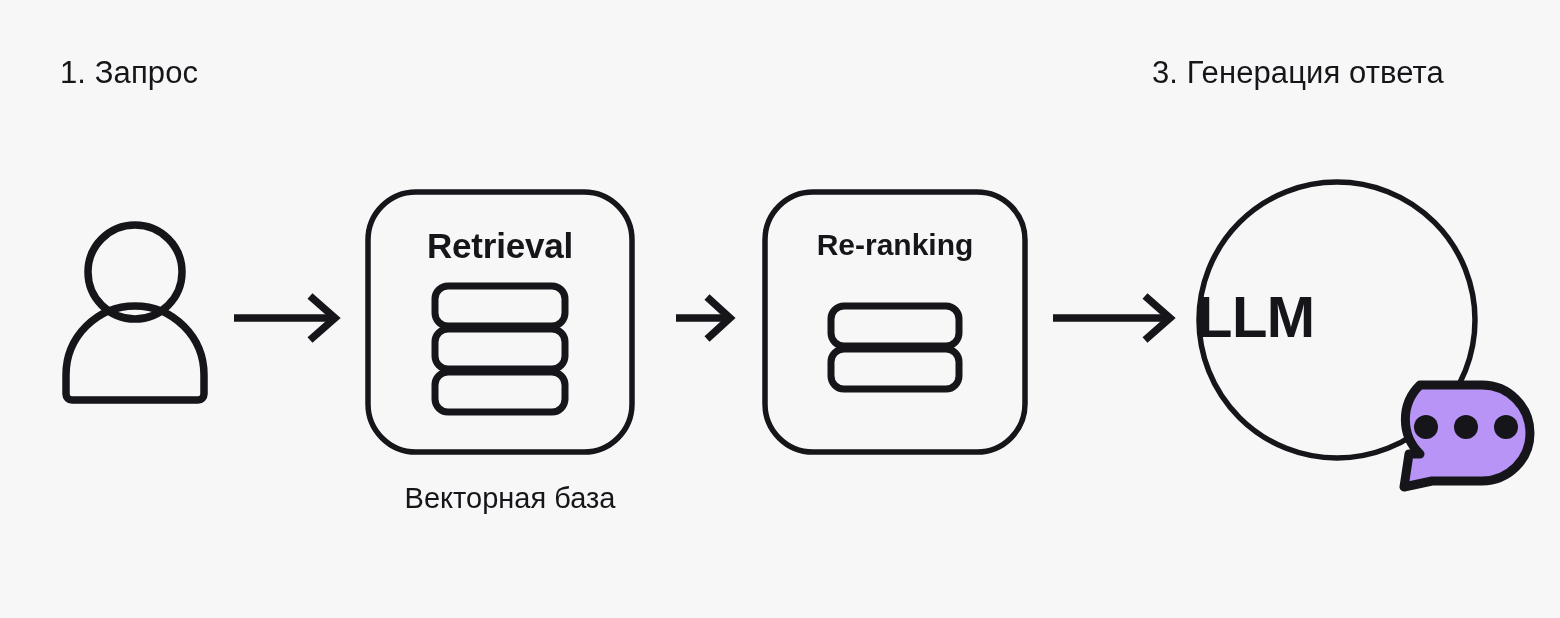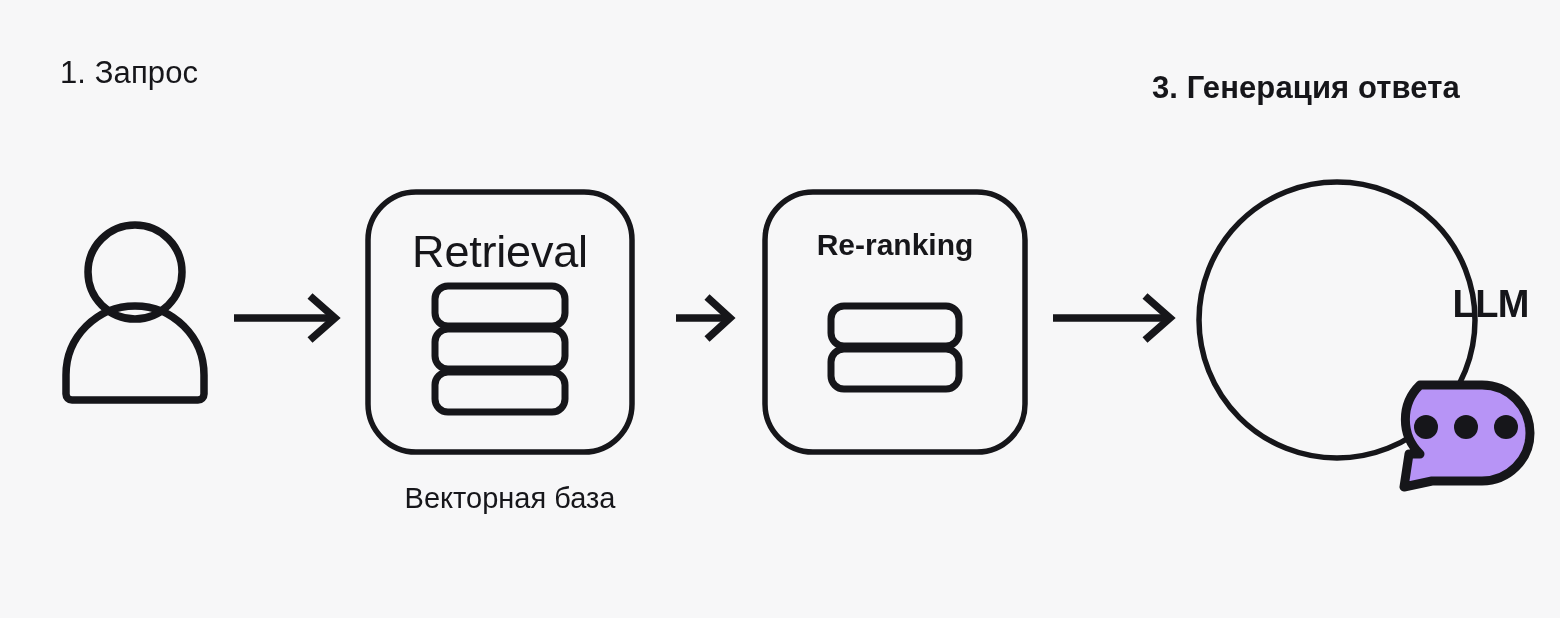--- a/index.html
+++ b/index.html
@@ -20,45 +20,45 @@
   .stage-label {
     position: absolute;
     font-size: 31px;
     font-weight: 400;
     color: #16161a;
     white-space: nowrap;
     letter-spacing: 0.1px;
   }
   #label-1 { left: 60px;  top: 55px; }
   #label-2 { left: 530px; top: 55px; }
-  #label-3 { left: 1152px; top: 70px; font-weight: bold; }
+  #label-3 { left: 1152px; top: 55px; }
 
   .box-title {
     position: absolute;
     font-size: 34px;
     color: #16161a;
     text-align: center;
     white-space: nowrap;
   }
   #box1-title {
     left: 368px; top: 226px; width: 264px;
-    font-weight: 400;
-    font-size: 45px;
+    font-weight: 700;
+    font-size: 35px;
     letter-spacing: -0.2px;
   }
   #box2-title {
     left: 765px; top: 228px; width: 260px;
     font-weight: 700;
     font-size: 30px;
   }
   #llm-title {
     position: absolute;
-    left: 1249px; top: 283px; width: 280px;
-    text-align: right;
-    font-size: 38px;
+    left: 1197px; top: 283px; width: 280px;
+    text-align: left;
+    font-size: 58px;
     font-weight: 700;
     color: #16161a;
     letter-spacing: -0.5px;
     white-space: nowrap;
   }
   .caption {
     position: absolute;
     left: 340px;
     top: 478px;
     width: 340px;

